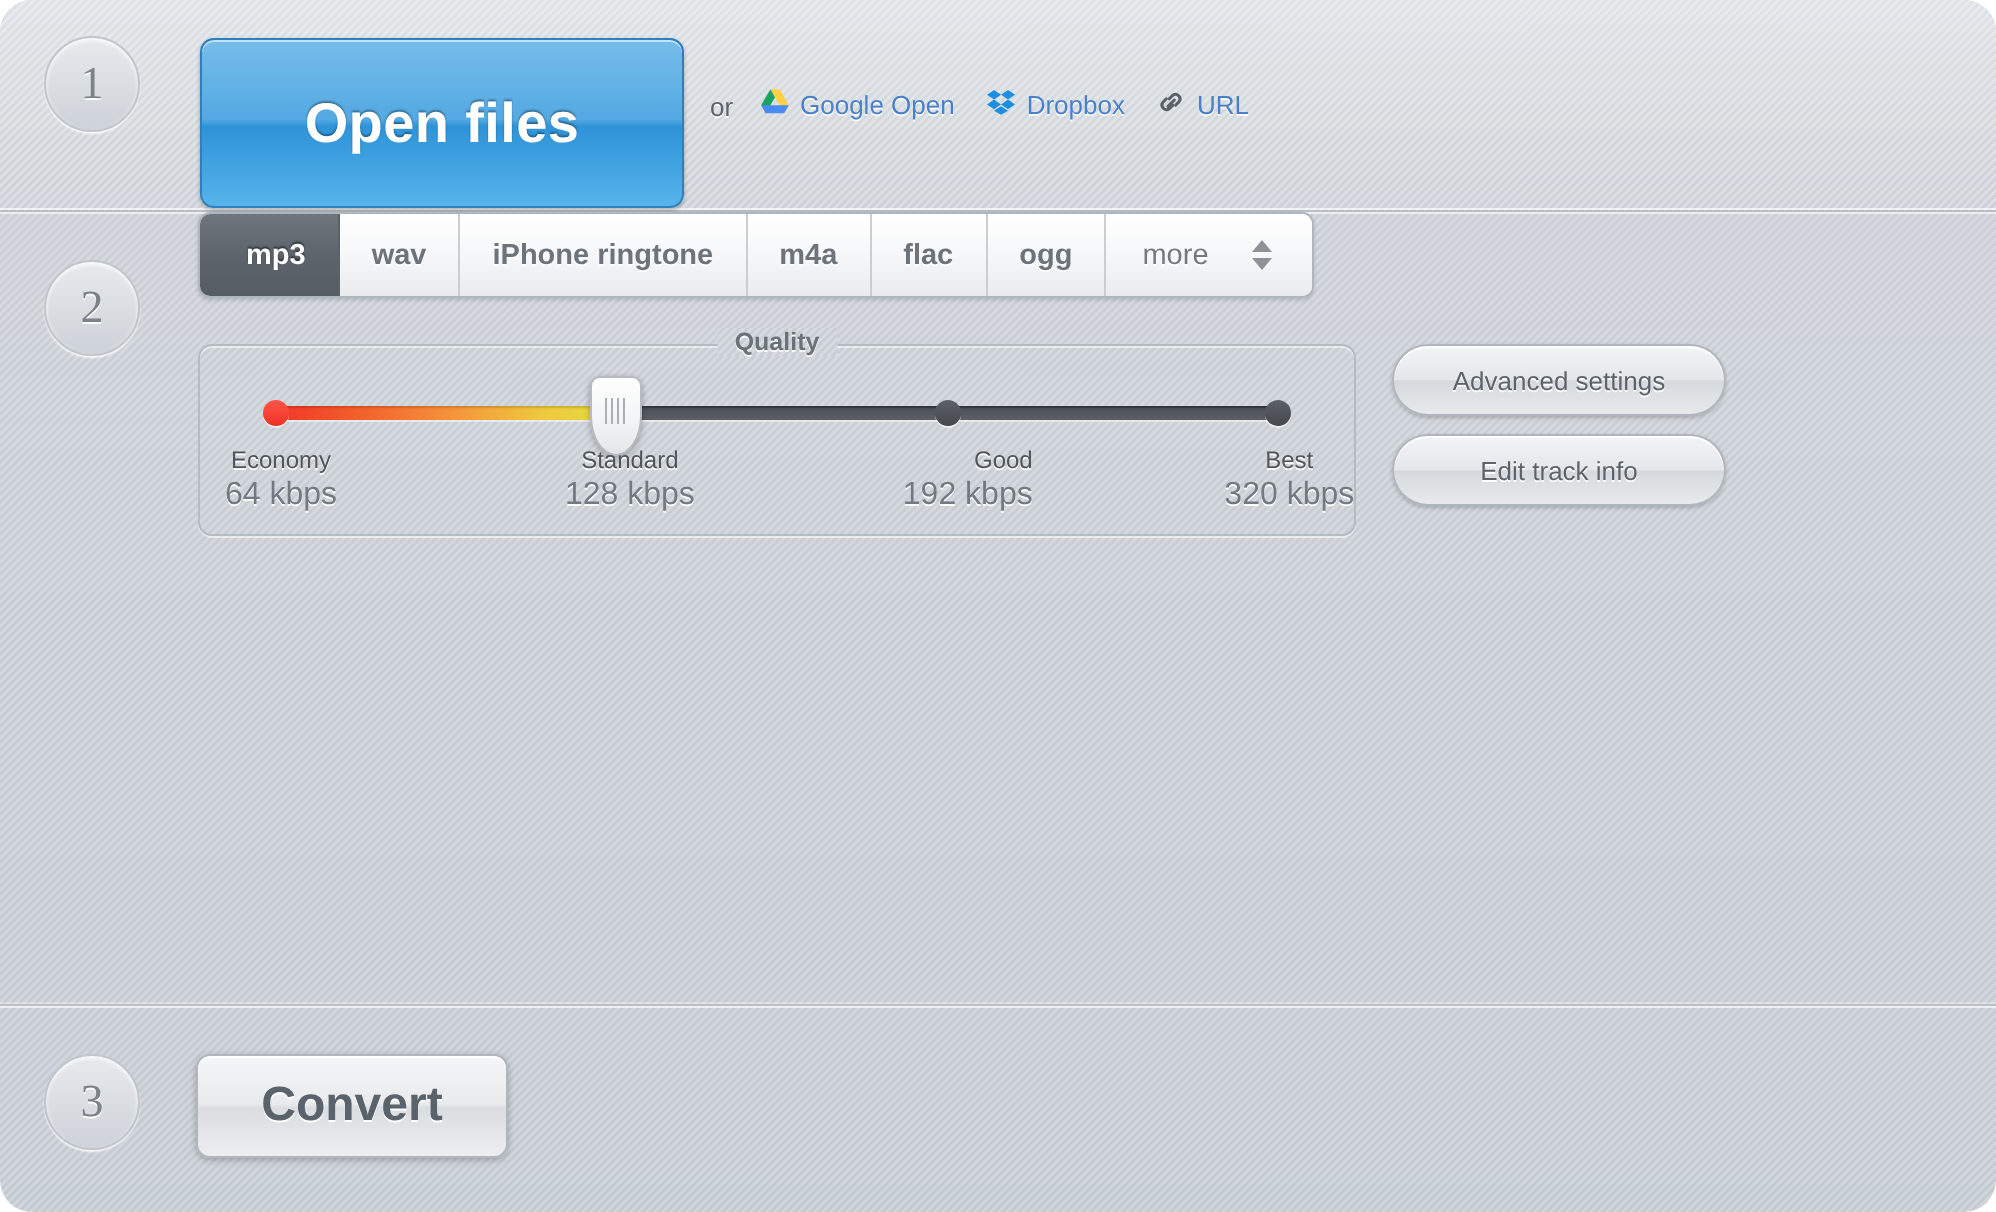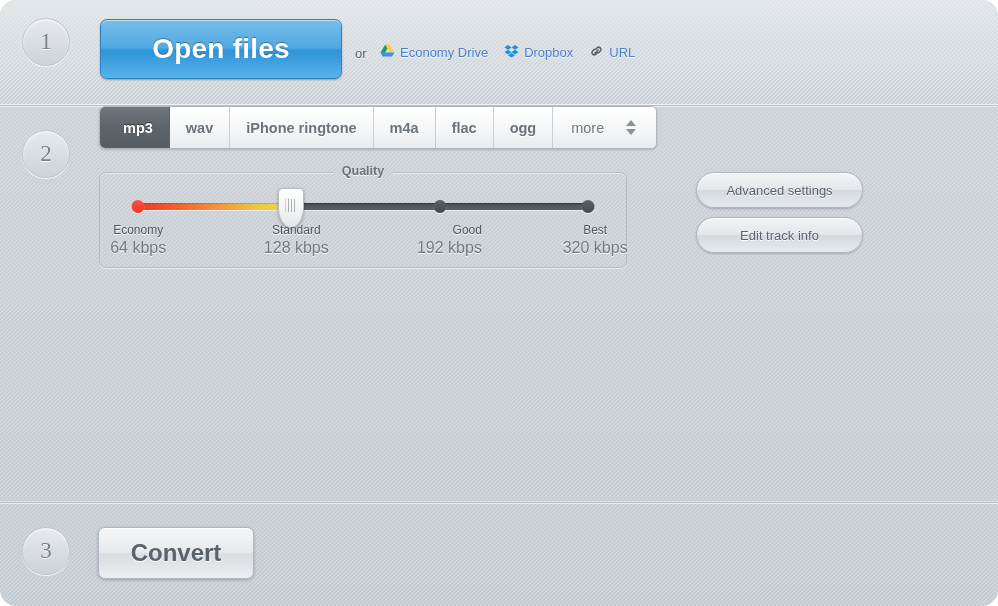--- a/index.html
+++ b/index.html
@@ -68,21 +68,21 @@
     text-shadow: 0 1px 0 rgba(255,255,255,0.95);
     font-family: "Liberation Serif", serif;
   }
 
   
   .open-files-btn {
     position: absolute;
     left: 100px;
     top: 19px;
     width: 242px;
-    height: 60px;
+    height: 85px;
     border-radius: 7px;
     border: 1px solid #2f7fbe;
     box-sizing: border-box;
     background: linear-gradient(to bottom, #76bdea 0%, #53a9e2 48%, #2e93d8 52%, #57b4ea 100%);
     box-shadow: inset 0 1px 0 rgba(255,255,255,0.55), 0 1px 2px rgba(0,0,0,0.28);
     color: #ffffff;
     font-size: 28px;
     font-weight: bold;
     display: flex;
     align-items: center;
@@ -178,21 +178,21 @@
     border-right: 5px solid transparent;
   }
   .stepper .up   { border-bottom: 6px solid #8c9298; }
   .stepper .down { border-top: 6px solid #8c9298; }
 
   
   .quality-panel {
     position: absolute;
     left: 99px;
     top: 193px;
-    width: 528px;
+    width: 579px;
     height: 96px;
     box-sizing: border-box;
     border: 1px solid #b5bbc2;
     border-radius: 7px;
     box-shadow: inset 0 1px 0 rgba(255,255,255,0.55), 0 1px 0 rgba(255,255,255,0.55);
   }
   .quality-legend {
     position: absolute;
     left: 50%;
     transform: translateX(-50%);
@@ -364,21 +364,21 @@
     <div class="cloud-links">
 
       <a class="cloud-link">
         <span class="svc-icon">
           <svg width="15" height="14" viewBox="0 0 15 14">
             <path d="M5.2 0.6 L9.8 0.6 L14.4 8.6 L9.8 8.6 Z" fill="#ffcf44"></path>
             <path d="M5.2 0.6 L0.6 8.6 L2.9 12.6 L7.5 4.6 Z" fill="#1aa260"></path>
             <path d="M0.6 8.6 L14.4 8.6 L12.1 12.6 L2.9 12.6 Z" fill="#4a8af4"></path>
           </svg>
         </span>
-        <span>Economy Drive</span>
+        <span>Google Open</span>
       </a>
 
       <a class="cloud-link">
         <span class="svc-icon">
           <svg width="15" height="14" viewBox="0 0 15 14">
             <path d="M4 1 L0.5 3.4 L4 5.8 L7.5 3.4 Z" fill="#1e8fe0"></path>
             <path d="M11 1 L14.5 3.4 L11 5.8 L7.5 3.4 Z" fill="#1e8fe0"></path>
             <path d="M0.5 8.2 L4 5.8 L7.5 8.2 L4 10.6 Z" fill="#1e8fe0"></path>
             <path d="M14.5 8.2 L11 5.8 L7.5 8.2 L11 10.6 Z" fill="#1e8fe0"></path>
             <path d="M4 11.4 L7.5 9.1 L11 11.4 L7.5 13.4 Z" fill="#1e8fe0"></path>

